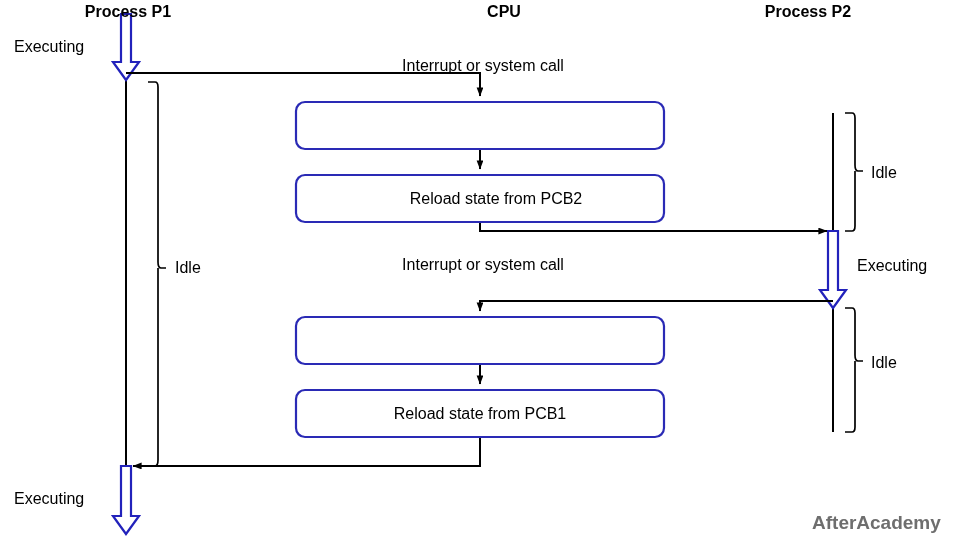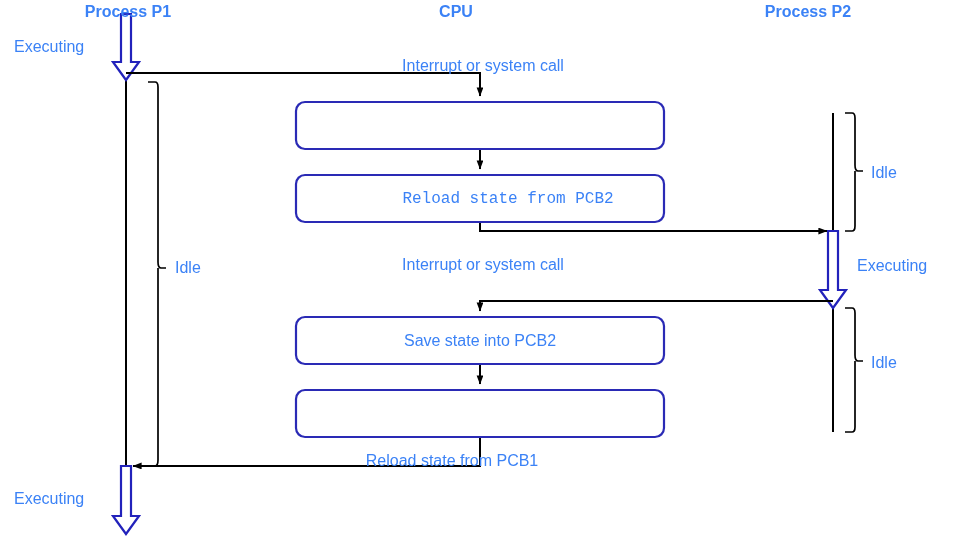--- a/index.html
+++ b/index.html
@@ -17,21 +17,21 @@
   }
   svg.layer {
     position: absolute;
     left: 0;
     top: 0;
     width: 960px;
     height: 540px;
   }
   .lbl {
     position: absolute;
-    color: #3b82f6;
+    color: #000000;
     font-family: "Liberation Sans", sans-serif;
     font-size: 16px;
     white-space: nowrap;
     line-height: 1;
   }
   .lbl.head {
     font-weight: bold;
     font-size: 16px;
   }
   .lbl.box-text {
@@ -94,31 +94,31 @@
 
     <path d="M480,437 L480,466 L133,466" fill="none" stroke="#000000" stroke-width="2" marker-end="url(#arrowBlack)"></path>
 
     <rect x="296" y="102" width="368" height="47" rx="9" ry="9" fill="#ffffff" stroke="#2a2ab5" stroke-width="2.2"></rect>
     <rect x="296" y="175" width="368" height="47" rx="9" ry="9" fill="#ffffff" stroke="#2a2ab5" stroke-width="2.2"></rect>
     <rect x="296" y="317" width="368" height="47" rx="9" ry="9" fill="#ffffff" stroke="#2a2ab5" stroke-width="2.2"></rect>
     <rect x="296" y="390" width="368" height="47" rx="9" ry="9" fill="#ffffff" stroke="#2a2ab5" stroke-width="2.2"></rect>
   </svg>
 
   <div class="lbl head center" style="left:128px; top:4px;">Process P1</div>
-  <div class="lbl head center" style="left:456px; top:4px;">CPU</div>
+  <div class="lbl head center" style="left:504px; top:4px;">CPU</div>
   <div class="lbl head center" style="left:808px; top:4px;">Process P2</div>
 
-  <div class="lbl box-text center" style="left:508px; top:191px;font-family:Liberation Mono, monospace;">Reload state from PCB2</div>
-  <div class="lbl box-text center" style="left:480px; top:333px;">Save state into PCB2</div>
-  <div class="lbl box-text center" style="left:452px; top:406px;margin-top:47px;">Reload state from PCB1</div>
+  <div class="lbl box-text center" style="left:496px; top:191px;">Reload state from PCB2</div>
+  <div class="lbl box-text center" style="left:480px; top:406px;">Reload state from PCB1</div>
 
   <div class="lbl center" style="left:483px; top:58px;">Interrupt or system call</div>
   <div class="lbl center" style="left:483px; top:257px;">Interrupt or system call</div>
 
   <div class="lbl" style="left:14px; top:39px;">Executing</div>
   <div class="lbl" style="left:175px; top:260px;">Idle</div>
   <div class="lbl" style="left:14px; top:491px;">Executing</div>
   <div class="lbl" style="left:871px; top:165px;">Idle</div>
   <div class="lbl" style="left:857px; top:258px;">Executing</div>
   <div class="lbl" style="left:871px; top:355px;">Idle</div>
 
+  <div class="watermark" style="left:812px; top:512px;">AfterAcademy</div>
 
 </div>
 
 </body></html>

